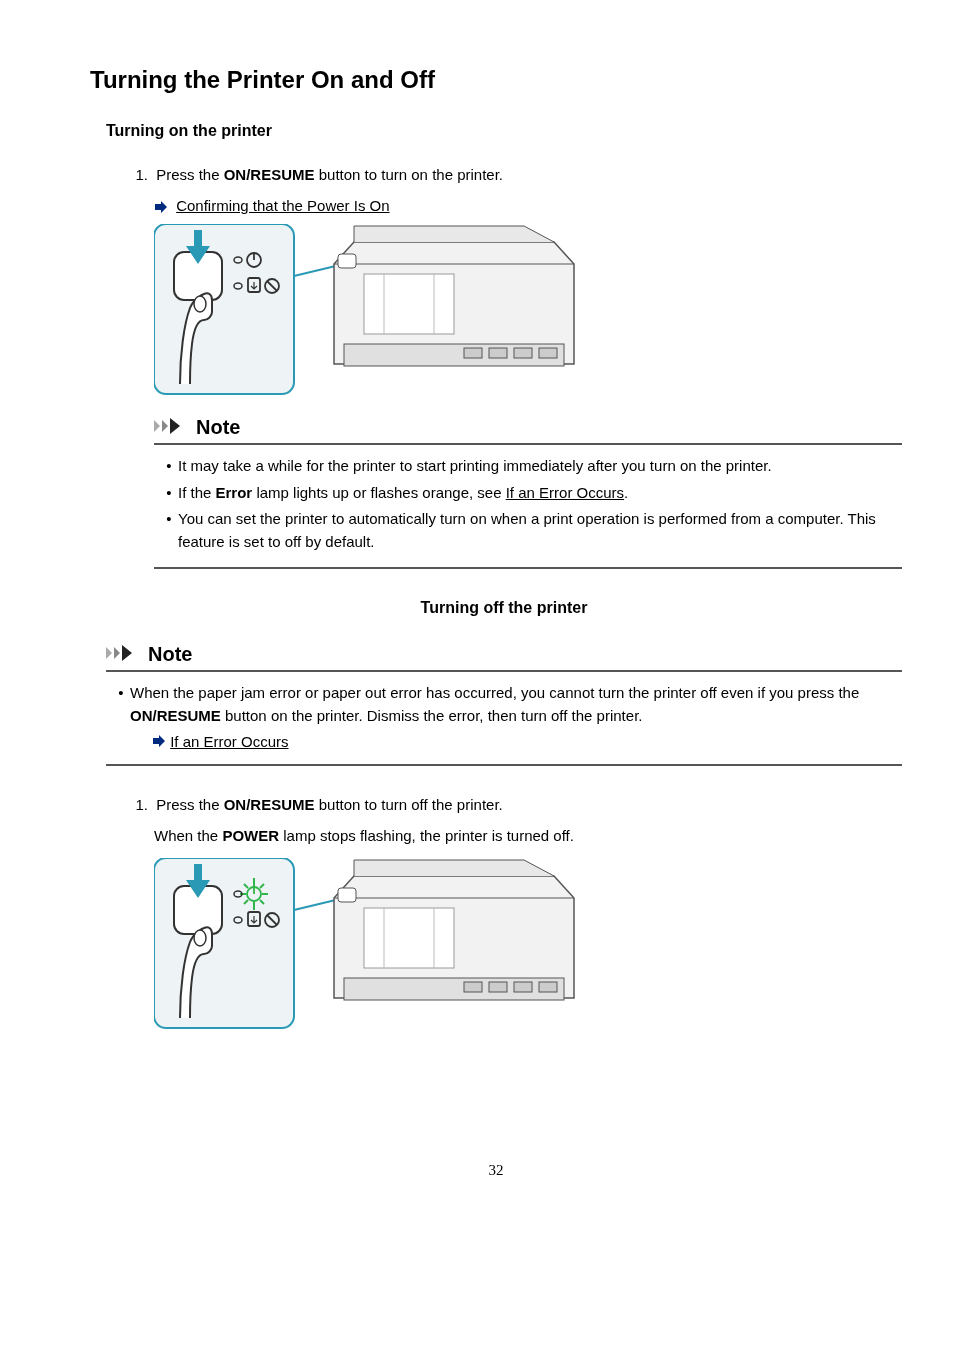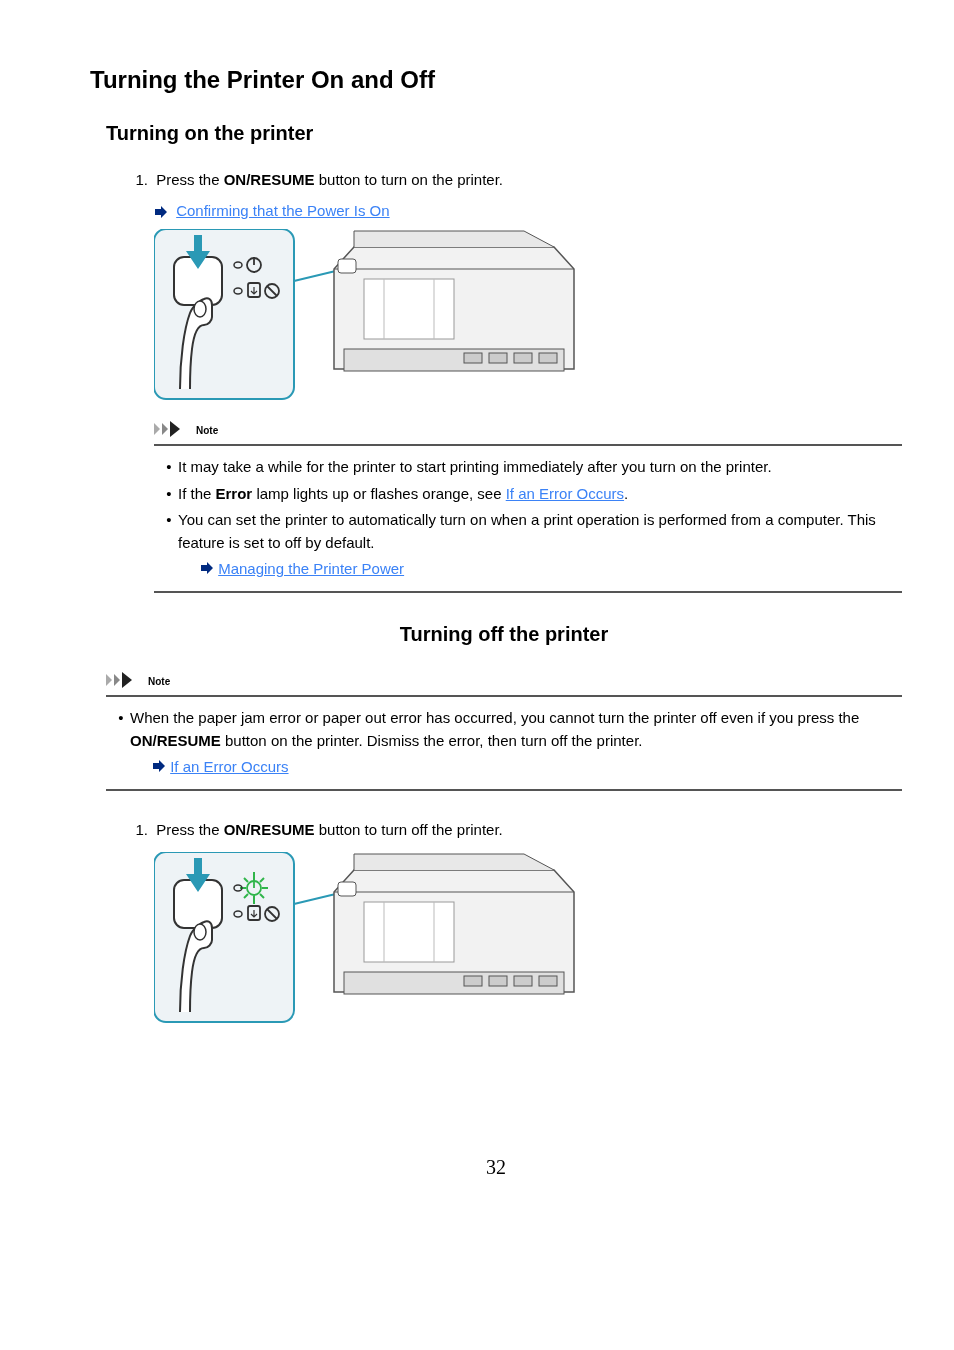--- a/index.html
+++ b/index.html
@@ -13,21 +13,21 @@
   .page {
     padding: 66px 52px 40px 90px;
     box-sizing: border-box;
   }
   h1 {
     font-size: 24px;
     font-weight: bold;
     margin: 0 0 28px 0;
   }
   h2 {
-    font-size: 20px;
+    font-size: 16px;
     font-weight: bold;
     margin: 0 0 26px 0;
     padding-left: 16px;
   }
   .step-block {
     padding-left: 34px;
   }
   .step-line {
     margin: 0 0 14px 0;
   }
@@ -44,21 +44,21 @@
     margin: 10px 0 14px 0;
   }
   .arrow-link {
     margin: 4px 0 10px 0;
   }
   .arrow-link svg {
     vertical-align: -2px;
     margin-right: 4px;
   }
   a.link {
-    color: #3b82f6;
+    color: #000000;
     text-decoration: underline;
     text-align: center;
   }
   .figure {
     margin: 6px 0 18px 0;
     padding-left: 30px;
   }
   .figure svg {
     display: block;
   }
@@ -70,21 +70,21 @@
     align-items: center;
     border-bottom: 2px solid #555;
     padding-bottom: 4px;
     margin-bottom: 10px;
   }
   .note-header .chev {
     margin-right: 6px;
   }
   .note-header .label {
     font-weight: bold;
-    font-size: 10px;
+    font-size: 20px;
   }
   .note-body {
     padding: 0 6px 10px 6px;
     border-bottom: 2px solid #555;
   }
   .note-body .bullet-row {
     display: flex;
     margin: 4px 0;
     line-height: 1.5;
   }
@@ -96,21 +96,21 @@
   .note-body .bullet-text {
     flex: 1;
   }
   .note-inner-link {
     padding-left: 40px;
     margin: 6px 0 4px 0;
   }
   .page-num {
     text-align: center;
     font-family: "Times New Roman", serif;
-    font-size: 20px;
+    font-size: 15px;
     margin-top: 130px;
   }
   strong { font-weight: bold; }
 </style>
 </head>
 <body>
 
 <div class="page">
   <h1>Turning the Printer On and Off</h1>
 
@@ -184,26 +184,20 @@
         <div class="bullet-row">
           <span class="bullet">•</span>
           <span class="bullet-text">
             <span>If the </span><strong>Error</strong><span> lamp lights up or flashes orange, see </span><a class="link" href="#">If an Error Occurs</a><span>.</span>
           </span>
         </div>
         <div class="bullet-row">
           <span class="bullet">•</span>
           <span class="bullet-text">You can set the printer to automatically turn on when a print operation is performed from a computer. This feature is set to off by default.</span>
         </div>
-        <div class="note-inner-link">
-          <svg width="14" height="12" viewBox="0 0 14 12">
-              <path d="M1 3 H7 V0 L13 6 L7 12 V9 H1 Z" fill="#002a80"></path>
-            </svg>
-          <a class="link" href="#">Managing the Printer Power</a>
-        </div>
       </div>
     </div>
   </div>
 
   <h2 style="margin-top:22px;text-align:center;">Turning off the printer</h2>
 
   <div class="note-box" style="padding-left:16px; margin-top:4px;">
     <div class="note-header">
       <span class="chev">
         <svg width="36" height="16" viewBox="0 0 36 16">
@@ -228,20 +222,25 @@
         <a class="link" href="#">If an Error Occurs</a>
       </div>
     </div>
   </div>
 
   <div class="step-block">
     <p class="step-line">
       <span class="step-num">1.</span>
       <span>Press the </span><strong>ON/RESUME</strong><span> button to turn off the printer.</span>
     </p>
+    <div class="sub-indent">
+      <p class="sub-text">
+        <span>When the </span><strong>POWER</strong><span> lamp stops flashing, the printer is turned off.</span>
+      </p>
+    </div>
 
     <div class="figure">
       <svg width="430" height="174" viewBox="0 0 430 174">
         <rect x="0" y="0" width="140" height="170" rx="12" fill="#eef3f6" stroke="#2a99b5" stroke-width="2"></rect>
         <rect x="20" y="28" width="48" height="48" rx="10" fill="#fff" stroke="#333" stroke-width="2"></rect>
         <path d="M40 6 L48 6 L48 22 L56 22 L44 40 L32 22 L40 22 Z" fill="#2a99b5"></path>
         <g stroke="#2fb54a" stroke-width="2">
           <line x1="100" y1="20" x2="100" y2="28"></line>
             <line x1="100" y1="44" x2="100" y2="52"></line>
           <line x1="86" y1="36" x2="92" y2="36"></line>

